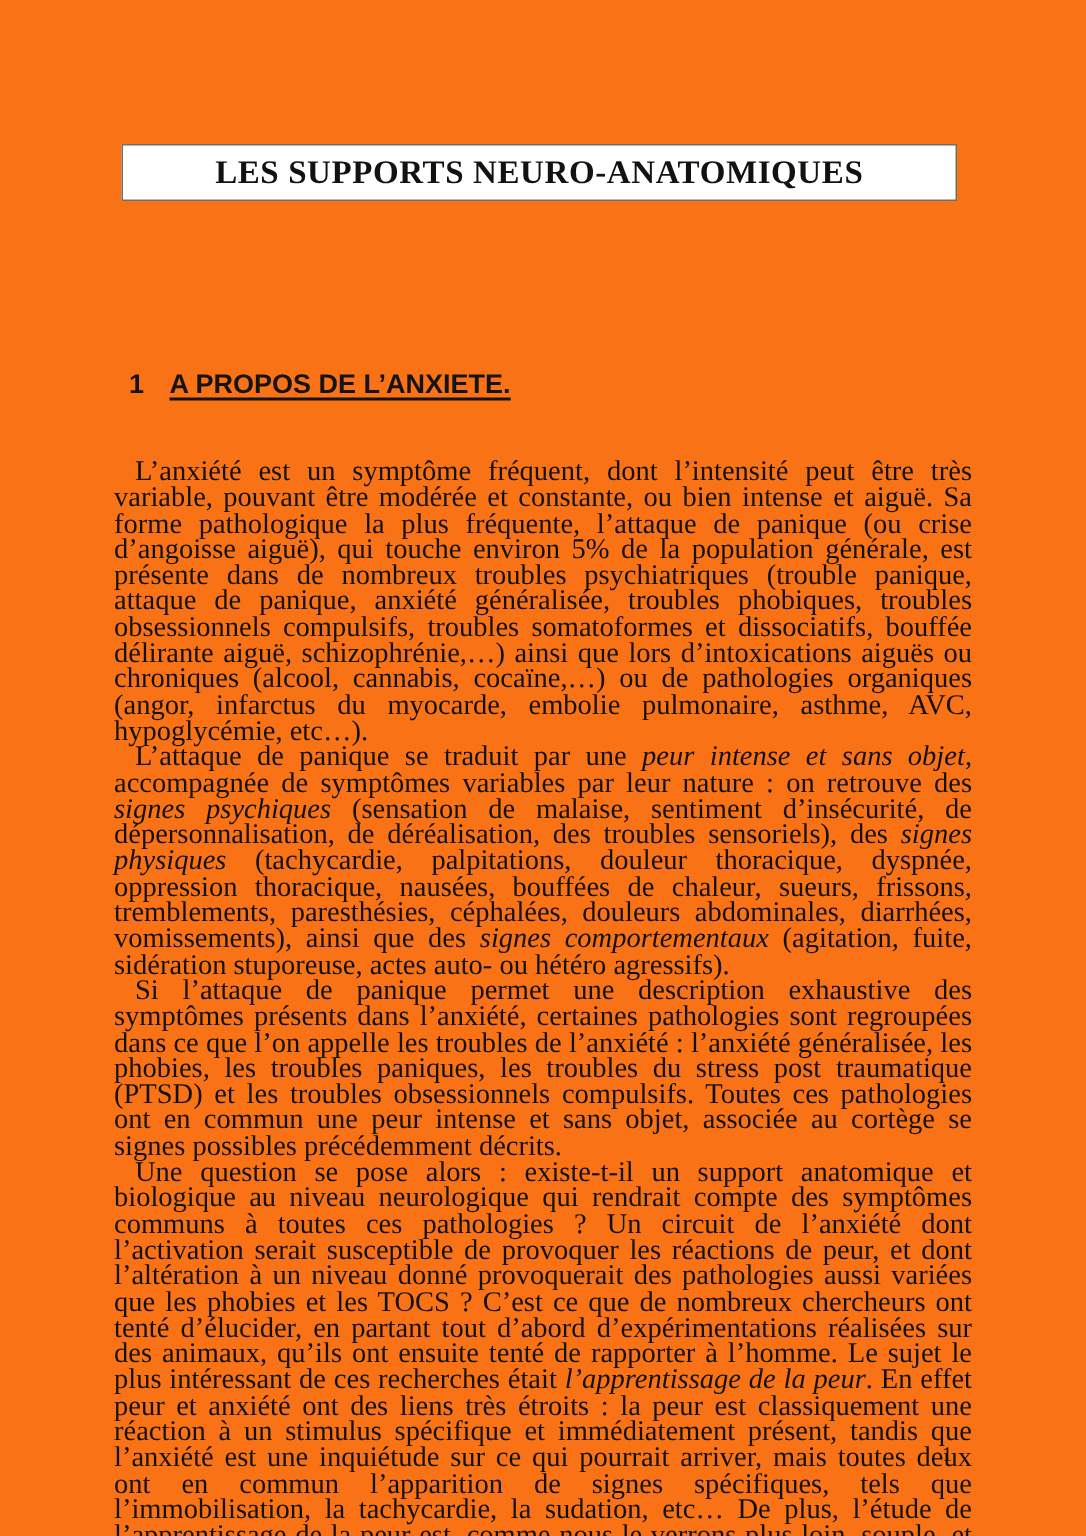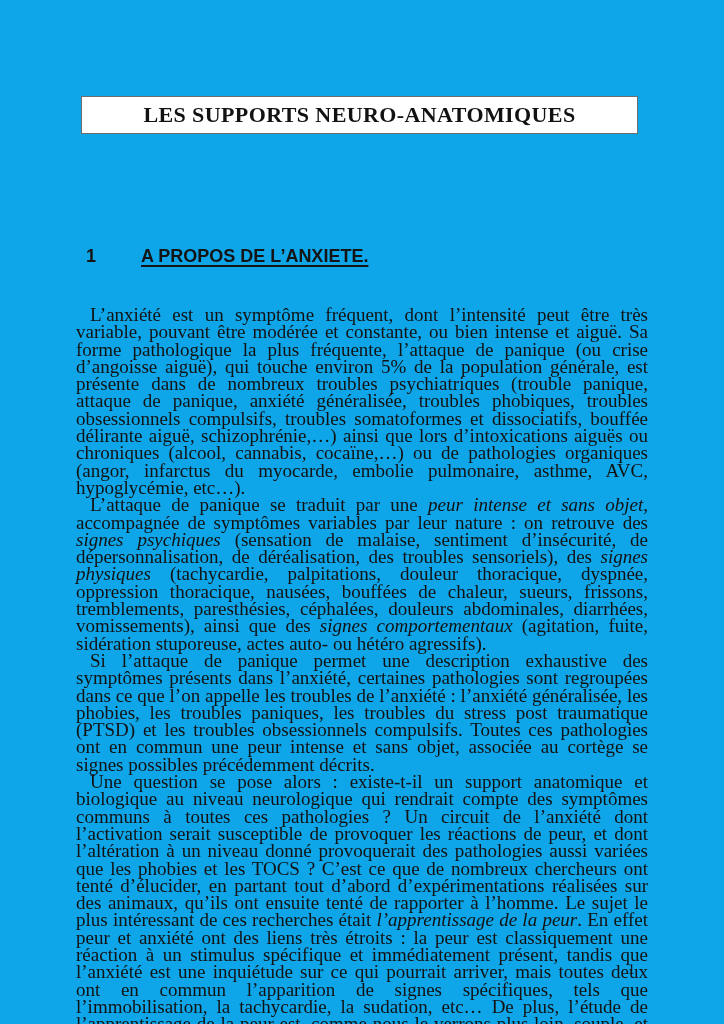--- a/index.html
+++ b/index.html
@@ -4,21 +4,21 @@
 <style>
   html, body {
     margin: 0;
     padding: 0;
     background: #ffffff;
   }
   .page {
     position: relative;
     width: 724px;
     height: 1024px;
-    background: #0ea5e9;
+    background: #f97316;
     color: #111111;
     overflow: hidden;
   }
   .title-box {
     position: absolute;
     left: 81px;
     top: 96px;
     width: 555px;
     border: 1px solid #6e6e6e;
     background: #ffffff;
@@ -46,21 +46,20 @@
     white-space: nowrap;
   }
   .section-number {
     display: inline-block;
     margin-right: 17px;
   }
   .section-label {
     text-decoration: underline;
     text-decoration-thickness: 2px;
     text-underline-offset: 3px;
-    margin-left: 28px;
   }
   .body-text {
     position: absolute;
     left: 76px;
     top: 306px;
     width: 572px;
     font-family: "Liberation Serif", "DejaVu Serif", serif;
     font-size: 19px;
     line-height: 17.3px;
     text-align: justify;

